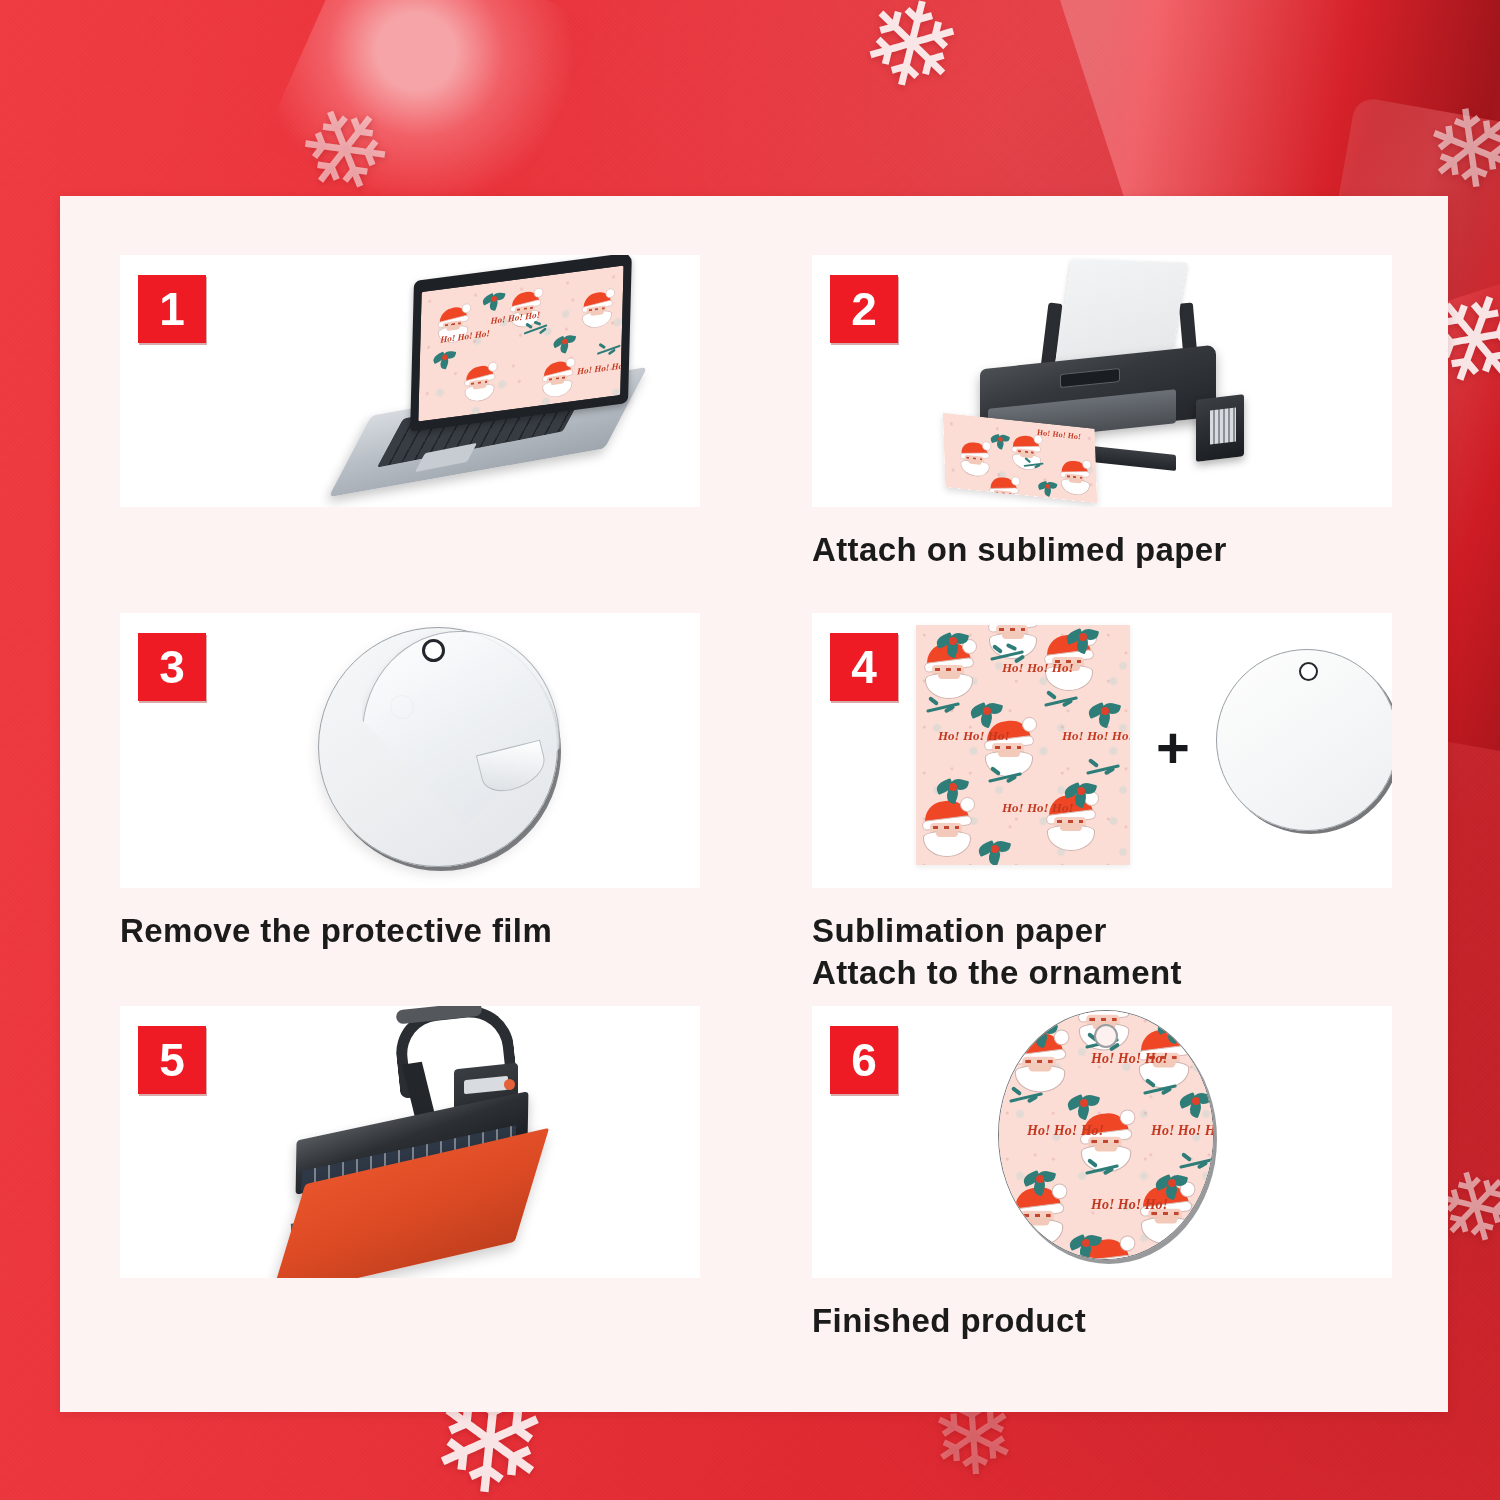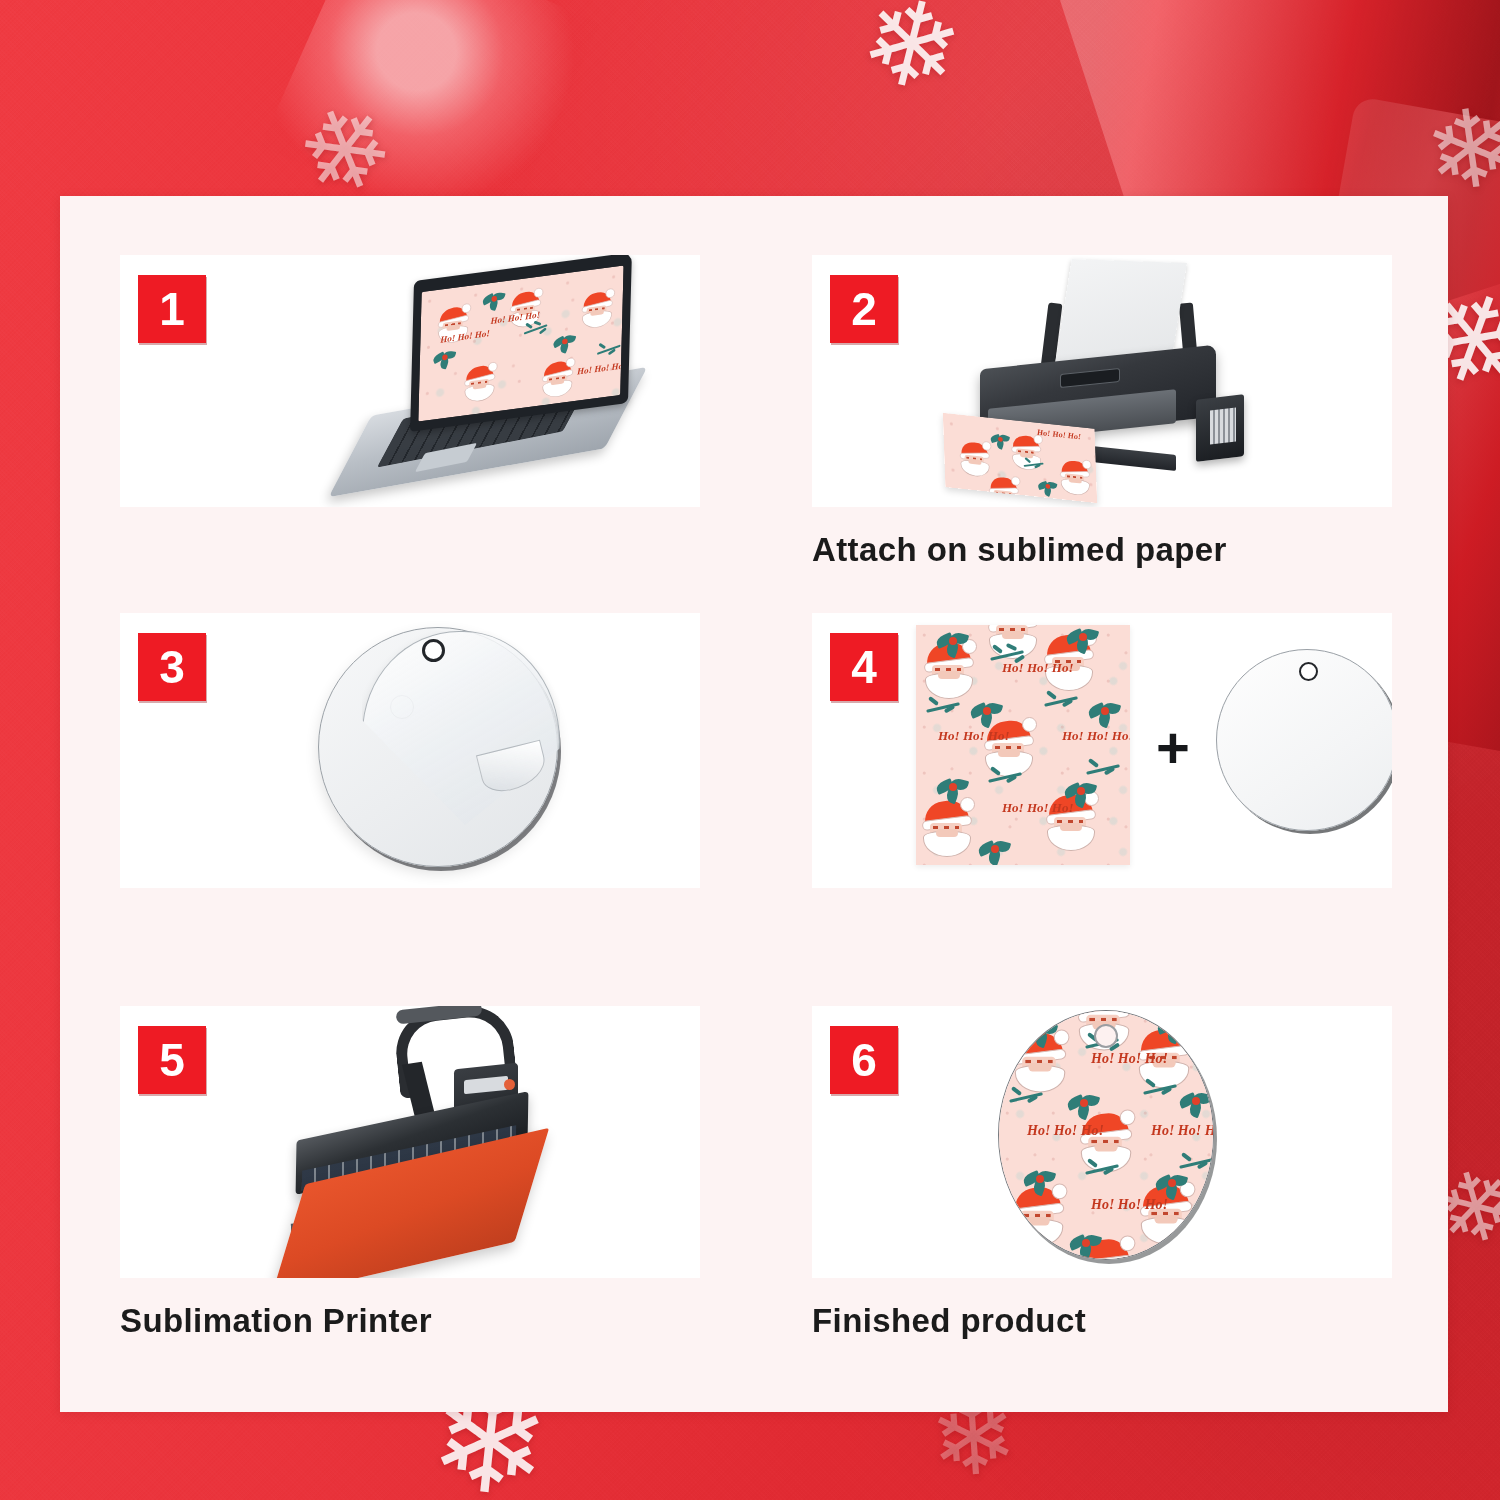--- a/index.html
+++ b/index.html
@@ -440,20 +440,21 @@
           <div class="disc-wrap">
             <div class="disc"></div>
             <div class="disc-dot"></div>
             <div class="film"></div>
             <div class="film-curl"></div>
             <div class="disc-hole"></div>
           </div>
         </div>
         <div class="badge">3</div>
       </div>
+      <div class="caption">Remove the protective film</div>
     </div>
 
     <div class="step tall">
       <div class="card">
         <div class="art">
           <div class="s4">
             <div class="s4-sheet">
               <div class="santa-pat">
                 <div class="swirl"></div>
                 <div class="santa" style="left:6px;top:18px;">
@@ -582,41 +583,42 @@
               </div>
             </div>
             <div class="s4-plus">+</div>
             <div class="s4-disc">
               <div class="s4-hole"></div>
             </div>
           </div>
         </div>
         <div class="badge">4</div>
       </div>
+      <div class="caption">Sublimation paper
+Attach to the ornament</div>
     </div>
 
     <div class="step tall2">
       <div class="card">
         <div class="art">
           <div class="press">
             <div class="hp-handle"></div>
             <div class="hp-handle-grip"></div>
             <div class="hp-arm"></div>
             <div class="hp-head"></div>
             <div class="hp-ctrl"></div>
             <div class="hp-ctrl-led"></div>
             <div class="hp-upper"></div>
             <div class="hp-upper-edge"></div>
             <div class="hp-bar"></div>
             <div class="hp-lower"></div>
           </div>
         </div>
         <div class="badge">5</div>
       </div>
-      <div class="caption">Sublimation Printer</div>
     </div>
 
     <div class="step tall2">
       <div class="card">
         <div class="art">
           <div class="fin">
             <div class="fin-disc">
               <div class="santa-pat">
                 <div class="swirl"></div>
                 <div class="santa" style="left:14px;top:24px;transform:scale(1.05)">

